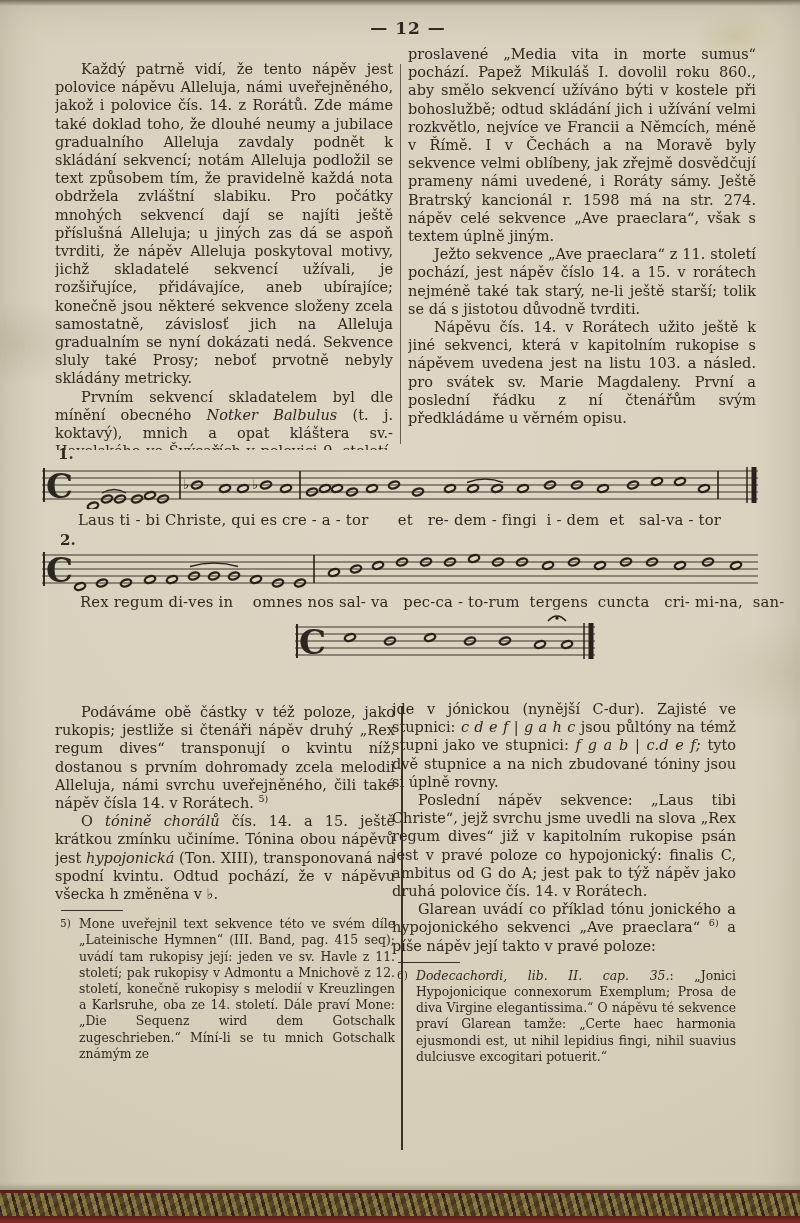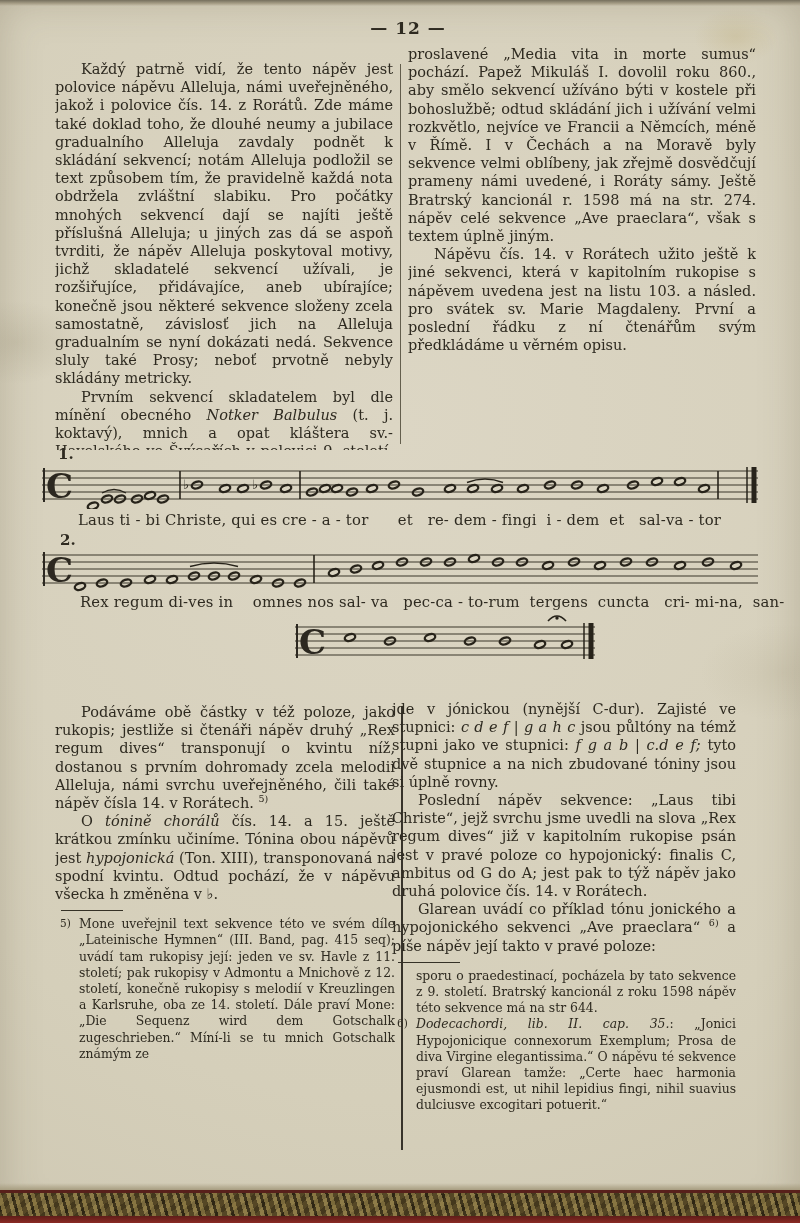--- a/index.html
+++ b/index.html
@@ -56,20 +56,21 @@
   <div class="col-divider divider-top"></div>
   <div class="col-divider divider-bottom"></div>
 
   <div class="textblock top-left">
     <p class="indent"><span>Každý patrně vidí, že tento nápěv jest polovice nápěvu Alleluja, námi uveřejněného, jakož i polovice čís. 14. z Rorátů. Zde máme také doklad toho, že dlouhé neumy a jubilace gradualního Alleluja zavdaly podnět k skládání sekvencí; notám Alleluja podložil se text způsobem tím, že pravidelně každá nota obdržela zvláštní slabiku. Pro počátky mnohých sekvencí dají se najíti ještě příslušná Alleluja; u jiných zas dá se aspoň tvrditi, že nápěv Alleluja poskytoval motivy, jichž skladatelé sekvencí užívali, je rozšiřujíce, přidávajíce, aneb ubírajíce; konečně jsou některé sekvence složeny zcela samostatně, závislosť jich na Alleluja gradualním se nyní dokázati nedá. Sekvence sluly také Prosy; neboť prvotně nebyly skládány metricky.</span></p>
     <p class="indent"><span>Prvním sekvencí skladatelem byl dle mínění obecného </span><span class="it">Notker Balbulus</span><span> (t. j. koktavý), mnich a opat kláštera sv.-Havelského ve Švýcařích v polovici 9. století, od něhož</span></p>
   </div>
 
   <div class="textblock top-right">
     <p><span>proslavené „Media vita in morte sumus“ pochází. Papež Mikuláš I. dovolil roku 860., aby smělo sekvencí užíváno býti v kostele při bohoslužbě; odtud skládání jich i užívání velmi rozkvětlo, nejvíce ve Francii a Němcích, méně v Římě. I v Čechách a na Moravě byly sekvence velmi oblíbeny, jak zřejmě dosvědčují prameny námi uvedené, i Roráty sámy. Ještě Bratrský kancionál r. 1598 má na str. 274. nápěv celé sekvence „Ave praeclara“, však s textem úplně jiným.</span></p>
+    <p class="indent"><span>Ježto sekvence „Ave praeclara“ z 11. století pochází, jest nápěv číslo 14. a 15. v rorátech nejméně také tak starý, ne-li ještě starší; tolik se dá s jistotou důvodně tvrditi.</span></p>
     <p class="indent"><span>Nápěvu čís. 14. v Rorátech užito ještě k jiné sekvenci, která v kapitolním rukopise s nápěvem uvedena jest na listu 103. a násled. pro svátek sv. Marie Magdaleny. První a poslední řádku z ní čtenářům svým předkládáme u věrném opisu.</span></p>
   </div>
 
   <div class="music">
     <div class="sys-label" style="left:58px;top:0;">1.</div>
     <div class="staff" style="left:42px;top:18px;"><svg viewBox="0 0 716 46" width="716" height="46">
           <line x1="0" y1="8" x2="716" y2="8" stroke="#3b372b" stroke-width="1.1"></line>
           <line x1="0" y1="15" x2="716" y2="15" stroke="#3b372b" stroke-width="1.1"></line>
           <line x1="0" y1="22" x2="716" y2="22" stroke="#3b372b" stroke-width="1.1"></line>
           <line x1="0" y1="29" x2="716" y2="29" stroke="#3b372b" stroke-width="1.1"></line>
@@ -189,21 +190,20 @@
       <span class="fn-marker">5)</span>
       <span><span>Mone uveřejnil text sekvence této ve svém díle „Lateinische Hymnen“ (III. Band, pag. 415 seq); uvádí tam rukopisy její: jeden ve sv. Havle z 11. století; pak rukopisy v Admontu a Mnichově z 12. století, konečně rukopisy s melodií v Kreuzlingen a Karlsruhe, oba ze 14. století. Dále praví Mone: „Die Sequenz wird dem Gotschalk zugeschrieben.“ Míní-li se tu mnich Gotschalk známým ze</span></span>
     </div>
   </div>
 
   <div class="textblock bot-right">
     <p><span>jde v jónickou (nynější C-dur). Zajisté ve stupnici: </span><span class="it">c d e f | g a h c</span><span> jsou půltóny na témž stupni jako ve stupnici: </span><span class="it">f g a b | c.d e f;</span><span> tyto dvě stupnice a na nich zbudované tóniny jsou si úplně rovny.</span></p>
     <p class="indent"><span>Poslední nápěv sekvence: „Laus tibi Christe“, jejž svrchu jsme uvedli na slova „Rex regum dives“ již v kapitolním rukopise psán jest v pravé poloze co hypojonický: finalis C, ambitus od G do A; jest pak to týž nápěv jako druhá polovice čís. 14. v Rorátech.</span></p>
     <p class="indent"><span>Glarean uvádí co příklad tónu jonického a hypojonického sekvenci „Ave praeclara“ </span><span class="sup">6)</span><span> a píše nápěv její takto v pravé poloze:</span></p>
     <div class="fn-sep"></div>
-    <div class="fn-cont"><span>sporu o praedestinací, pocházela by tato sekvence z 9. století. Bratrský kancionál z roku 1598 nápěv této sekvence má na str 644.</span></div>
     <div class="footnote">
       <span class="fn-marker">6)</span>
       <span><span class="it">Dodecachordi, lib. II. cap. 35.</span><span>: „Jonici Hypojonicique connexorum Exemplum; Prosa de diva Virgine elegantissima.“ O nápěvu té sekvence praví Glarean tamže: „Certe haec harmonia ejusmondi est, ut nihil lepidius fingi, nihil suavius dulciusve excogitari potuerit.“</span></span>
     </div>
   </div>
 
   <div class="edge-shadow"></div>
   <div class="edge-maroon-top"></div>
   <div class="edge-marble"></div>
   <div class="edge-maroon-bottom"></div>

